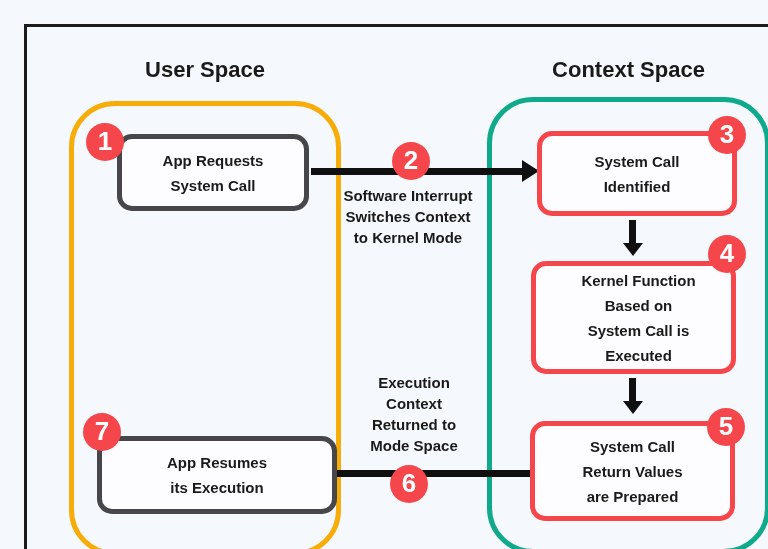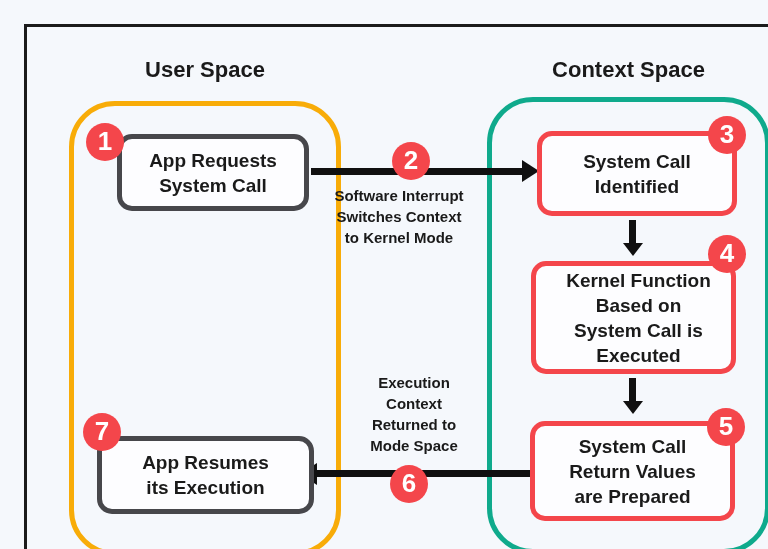--- a/index.html
+++ b/index.html
@@ -51,21 +51,21 @@
     position: absolute;
     background: #FDFDFF;
     border-radius: 15px;
     display: flex;
     align-items: center;
     justify-content: center;
     text-align: center;
     z-index: 3;
   }
   .node .node-label {
-    font-size: 19px;
+    font-size: 15px;
     font-weight: bold;
     line-height: 25px;
     white-space: pre-line;
   }
   .node-gray { border: 5px solid var(--node-gray); }
   .node-red  { border: 5px solid var(--node-red); }
   .badge {
     position: absolute;
     width: 38px; height: 38px;
     border-radius: 50%;
@@ -122,21 +122,21 @@
 <body>
 
 <div class="space-title" style="left:30px; width:272px;">User Space</div>
 <div class="space-title" style="left:448px; width:283px;">Context Space</div>
 
 <div class="container-box container-user"></div>
 <div class="container-box container-kernel"></div>
 
 <div class="hline" style="left:272px; top:129px; width:211px;"></div>
 <div class="tri tri-right" style="left:483px; top:121px;"></div>
-<div class="arrow-label" style="left:270px; top:146px; width:180px;">Software Interrupt
+<div class="arrow-label" style="left:279px; top:146px; width:180px;">Software Interrupt
 Switches Context
 to Kernel Mode</div>
 <div class="badge" style="left:353px; top:103px;">2</div>
 
 <div class="hline" style="left:278px; top:431px; width:213px;"></div>
 <div class="tri tri-left" style="left:261px; top:424px;"></div>
 <div class="arrow-label" style="left:295px; top:333px; width:160px;">Execution
 Context
 Returned to
 Mode Space</div>
@@ -147,21 +147,21 @@
 
 <div class="vline" style="left:590px; top:339px; height:23px;"></div>
 <div class="tri tri-down" style="left:584px; top:362px;"></div>
 
 <div class="node node-gray" style="left:78px; top:95px; width:192px; height:77px;">
   <span class="node-label">App Requests
 System Call</span>
 </div>
 <div class="badge" style="left:47px; top:84px;">1</div>
 
-<div class="node node-gray" style="left:58px; top:397px; width:217px; height:78px;">
+<div class="node node-gray" style="left:58px; top:397px; width:240px; height:78px;">
   <span class="node-label">App Resumes
 its Execution</span>
 </div>
 <div class="badge" style="left:44px; top:374px;">7</div>
 
 <div class="node node-red" style="left:498px; top:92px; width:200px; height:85px;">
   <span class="node-label">System Call
 Identified</span>
 </div>
 <div class="badge" style="left:669px; top:77px;">3</div>

